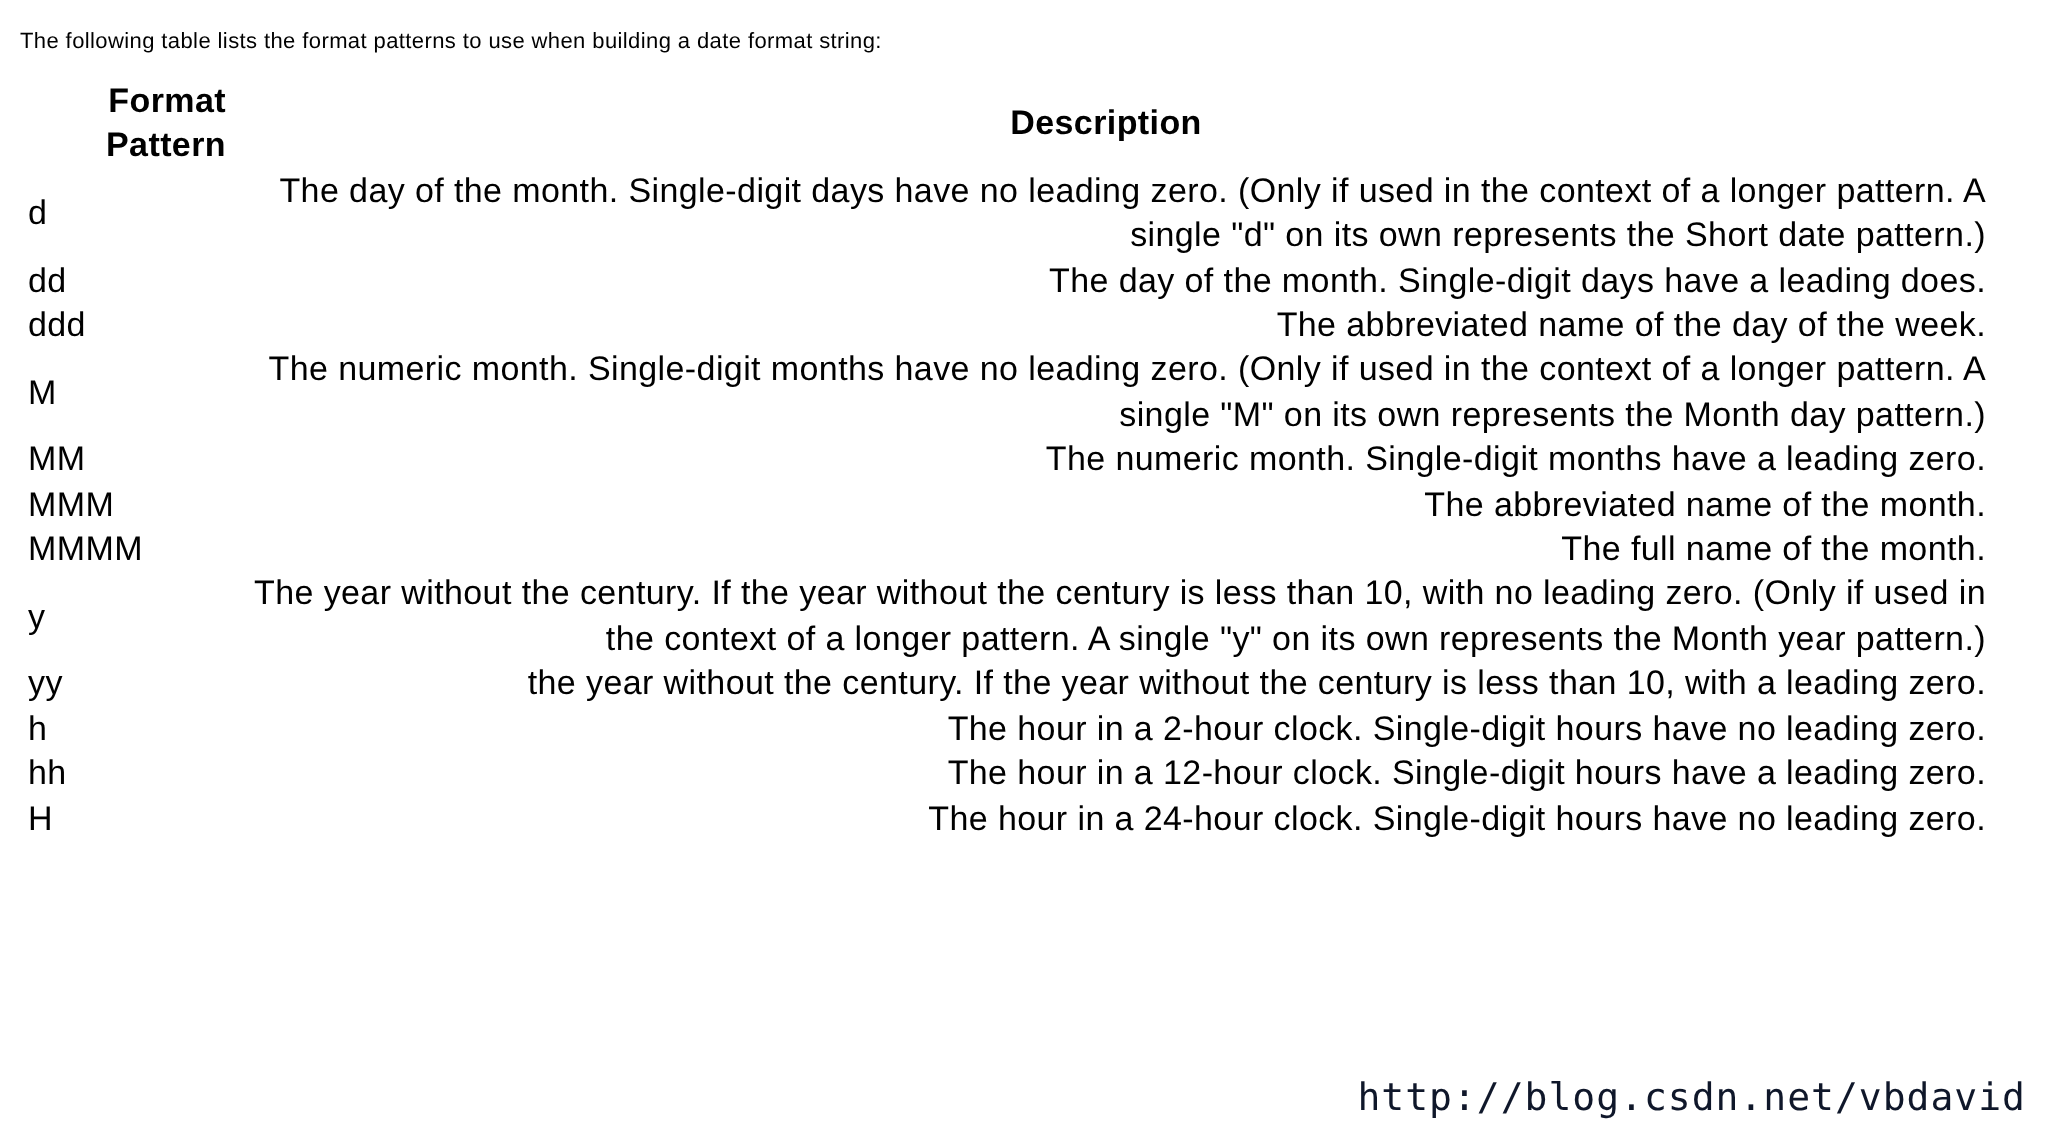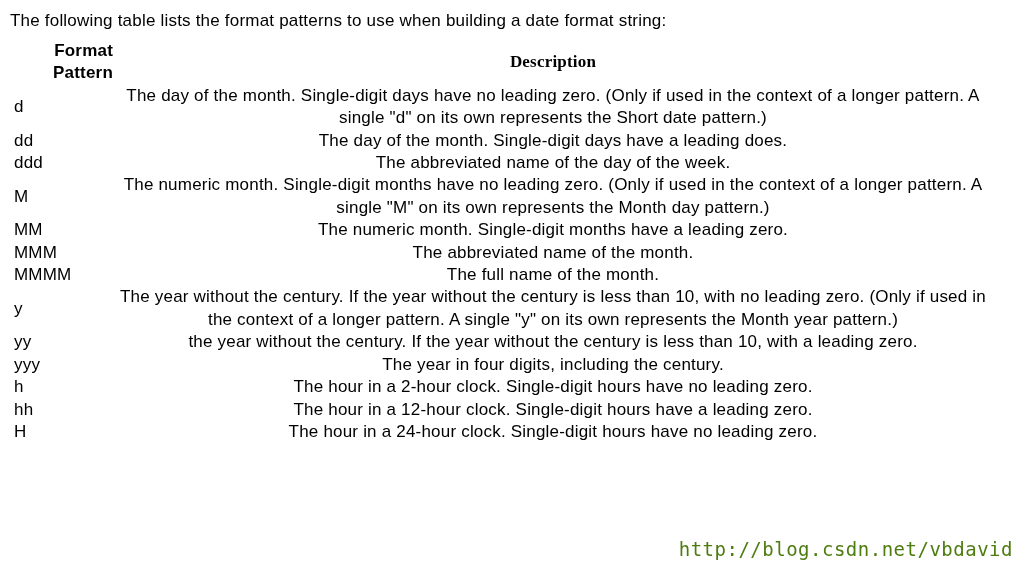--- a/index.html
+++ b/index.html
@@ -16,21 +16,21 @@
     overflow: hidden;
   }
   .page {
     width: 100%;
     height: 100%;
     position: relative;
   }
   .intro {
     margin: 0;
     padding: 10px 0 0 10px;
-    font-size: 17px;
+    font-size: 11px;
     line-height: 22px;
     letter-spacing: 0.2px;
   }
   table.fmt-table {
     border-collapse: collapse;
     margin: 8px 0 0 14px;
     border: none;
   }
   table.fmt-table th,
   table.fmt-table td {
@@ -47,29 +47,28 @@
     white-space: pre-line;
     vertical-align: middle;
     padding-bottom: 5px;
   }
   th.col-desc {
     width: 880px;
     font-weight: bold;
     text-align: center;
     vertical-align: middle;
     padding-bottom: 5px;
-    font-family: Liberation Serif, serif;
   }
   td.pattern-cell {
     text-align: left;
     vertical-align: middle;
     padding-right: 6px;
   }
   td.desc-cell {
-    text-align: center;
+    text-align: right;
     vertical-align: middle;
   }
   .watermark {
     position: absolute;
     right: 12px;
     bottom: 6px;
     font-family: "DejaVu Sans Mono", "Liberation Mono", monospace;
     font-size: 19px;
     letter-spacing: 0.5px;
     user-select: none;
@@ -121,33 +120,29 @@
         </tr>
         <tr>
           <td class="pattern-cell">y</td>
           <td class="desc-cell">The year without the century. If the year without the century is less than 10, with no leading zero. (Only if used in the context of a longer pattern. A single "y" on its own represents the Month year pattern.)</td>
         </tr>
         <tr>
           <td class="pattern-cell">yy</td>
           <td class="desc-cell">the year without the century. If the year without the century is less than 10, with a leading zero.</td>
         </tr>
         <tr>
-          <td class="pattern-cell">yyy</td>
-          <td class="desc-cell">The year in four digits, including the century.</td>
-        </tr>
-        <tr>
           <td class="pattern-cell">h</td>
           <td class="desc-cell">The hour in a 2-hour clock. Single-digit hours have no leading zero.</td>
         </tr>
         <tr>
           <td class="pattern-cell">hh</td>
           <td class="desc-cell">The hour in a 12-hour clock. Single-digit hours have a leading zero.</td>
         </tr>
         <tr>
           <td class="pattern-cell">H</td>
           <td class="desc-cell">The hour in a 24-hour clock. Single-digit hours have no leading zero.</td>
         </tr>
       </tbody>
   </table>
 
-  <div class="watermark" style="color: #4d7c0f;">http://blog.csdn.net/vbdavid</div>
+  <div class="watermark" style="color: #0f172a;">http://blog.csdn.net/vbdavid</div>
 
 </div>
 
 </body></html>

